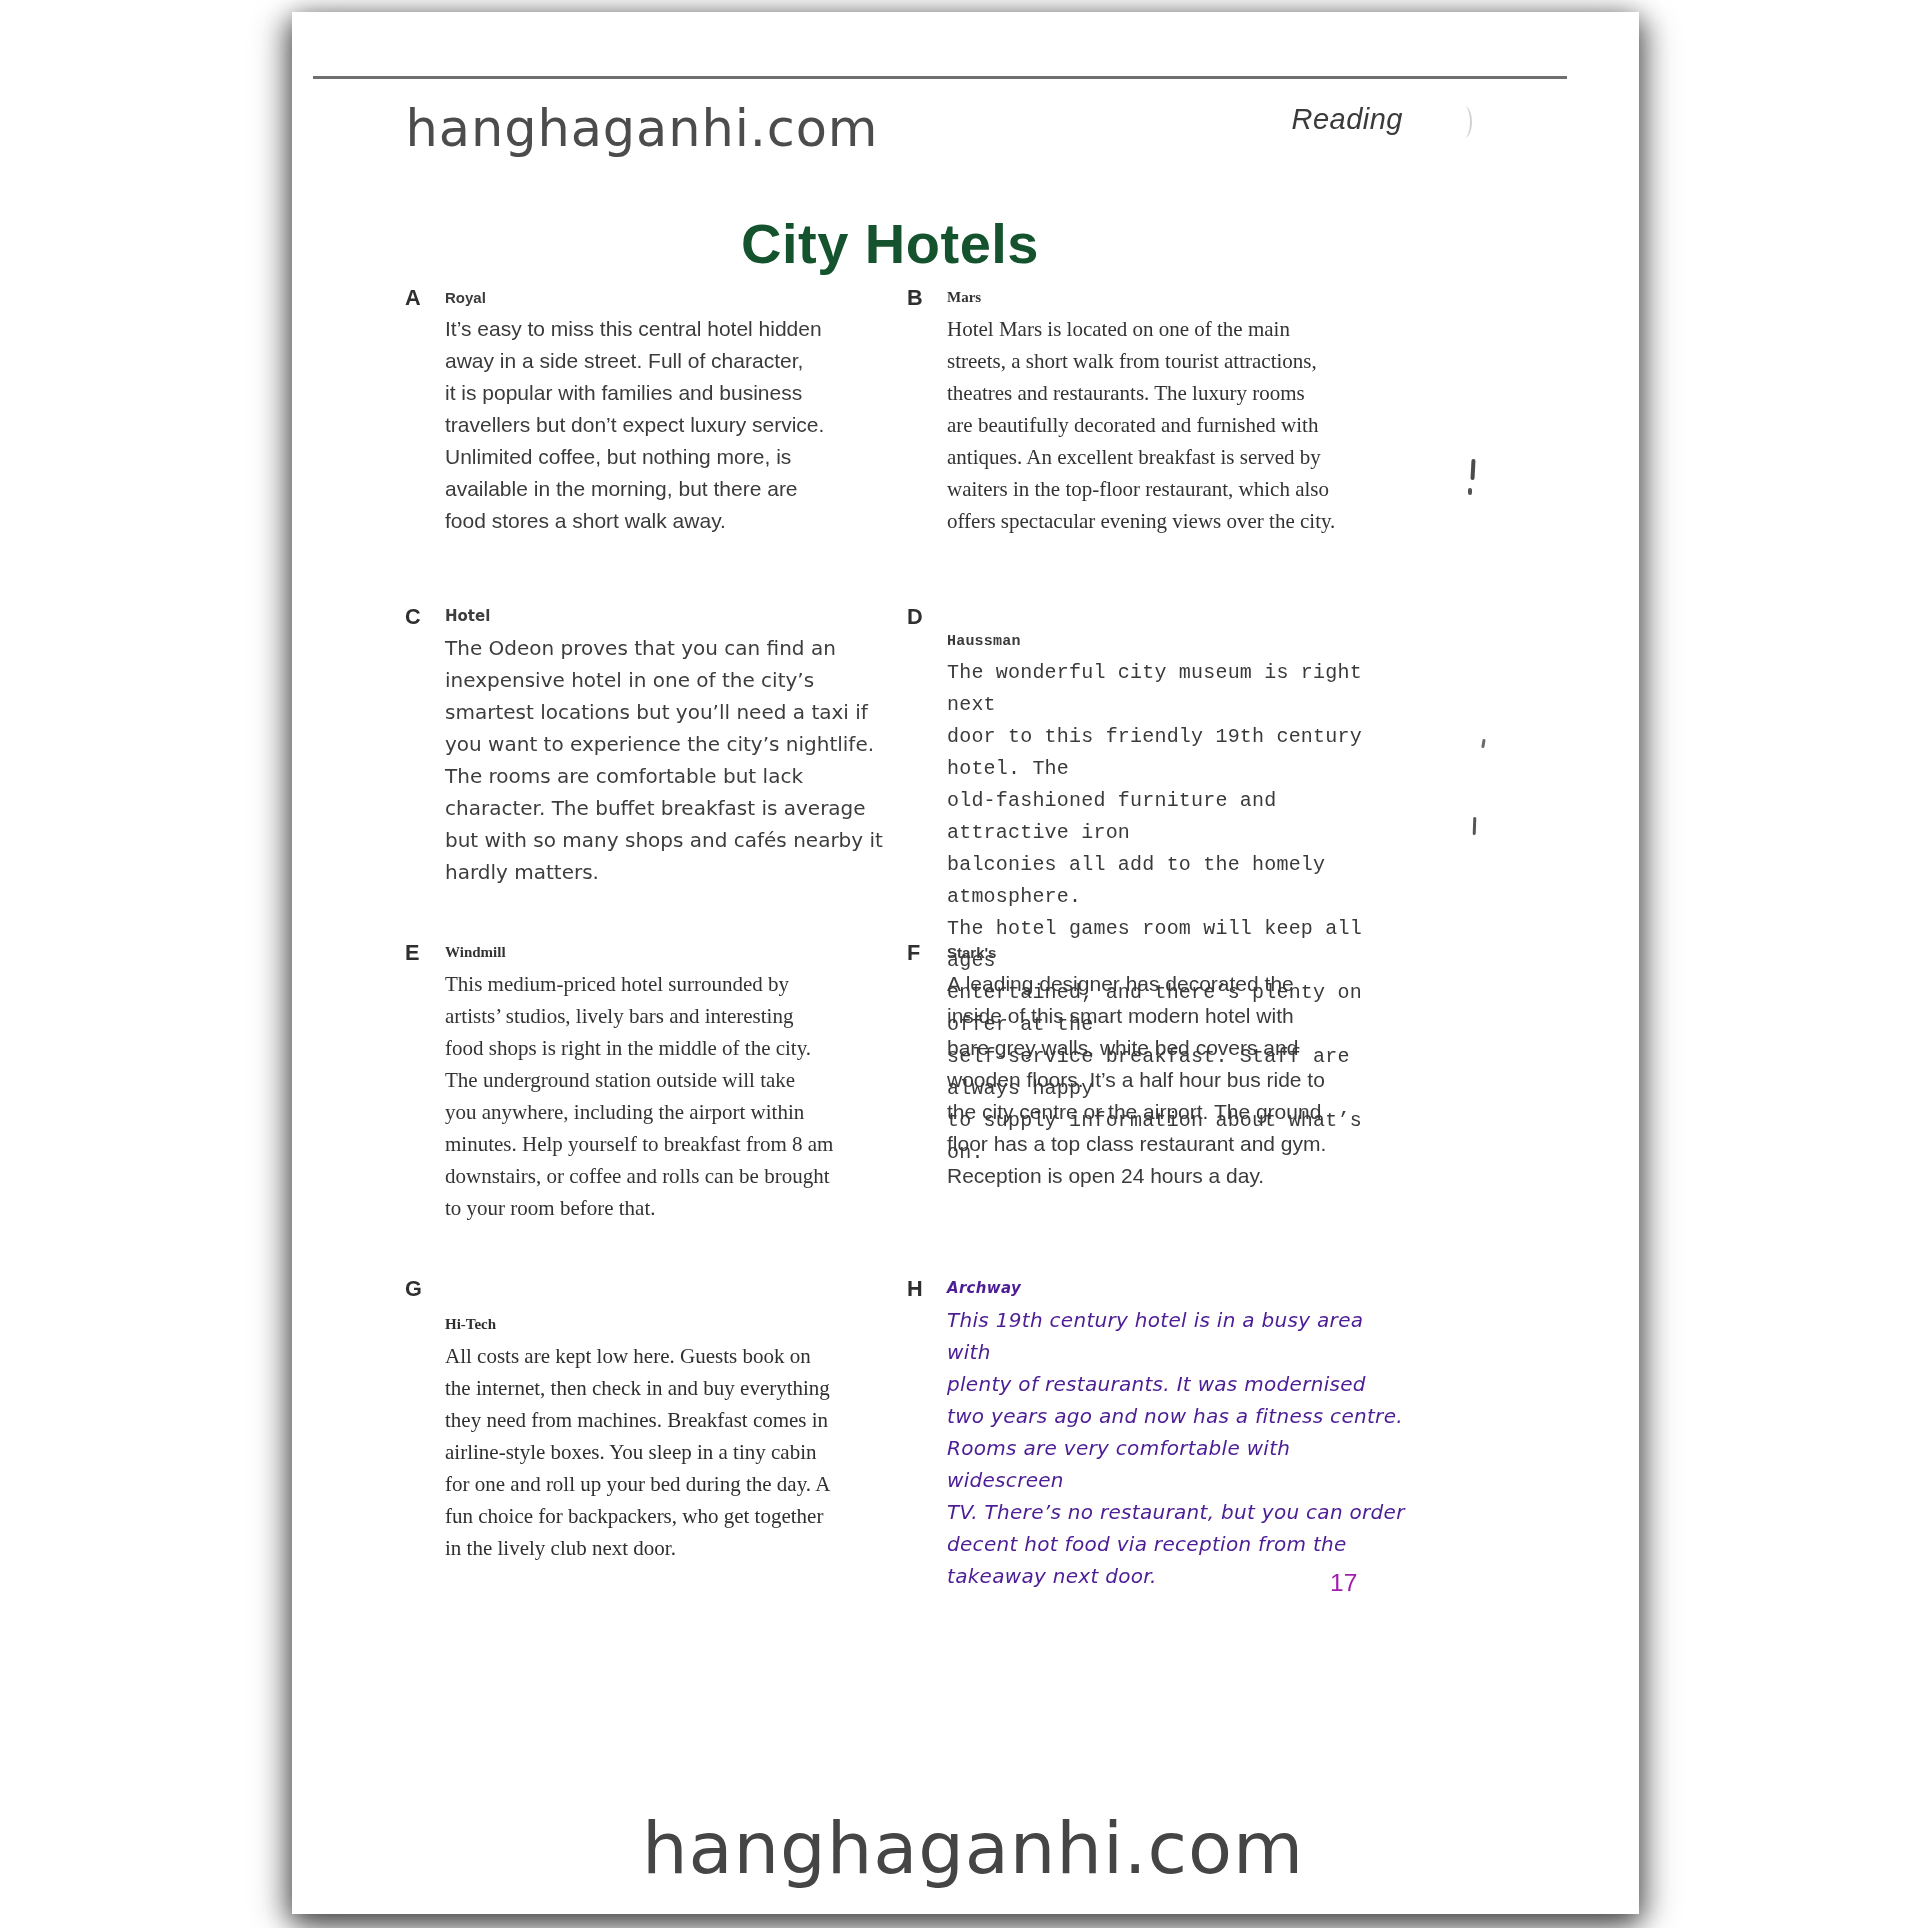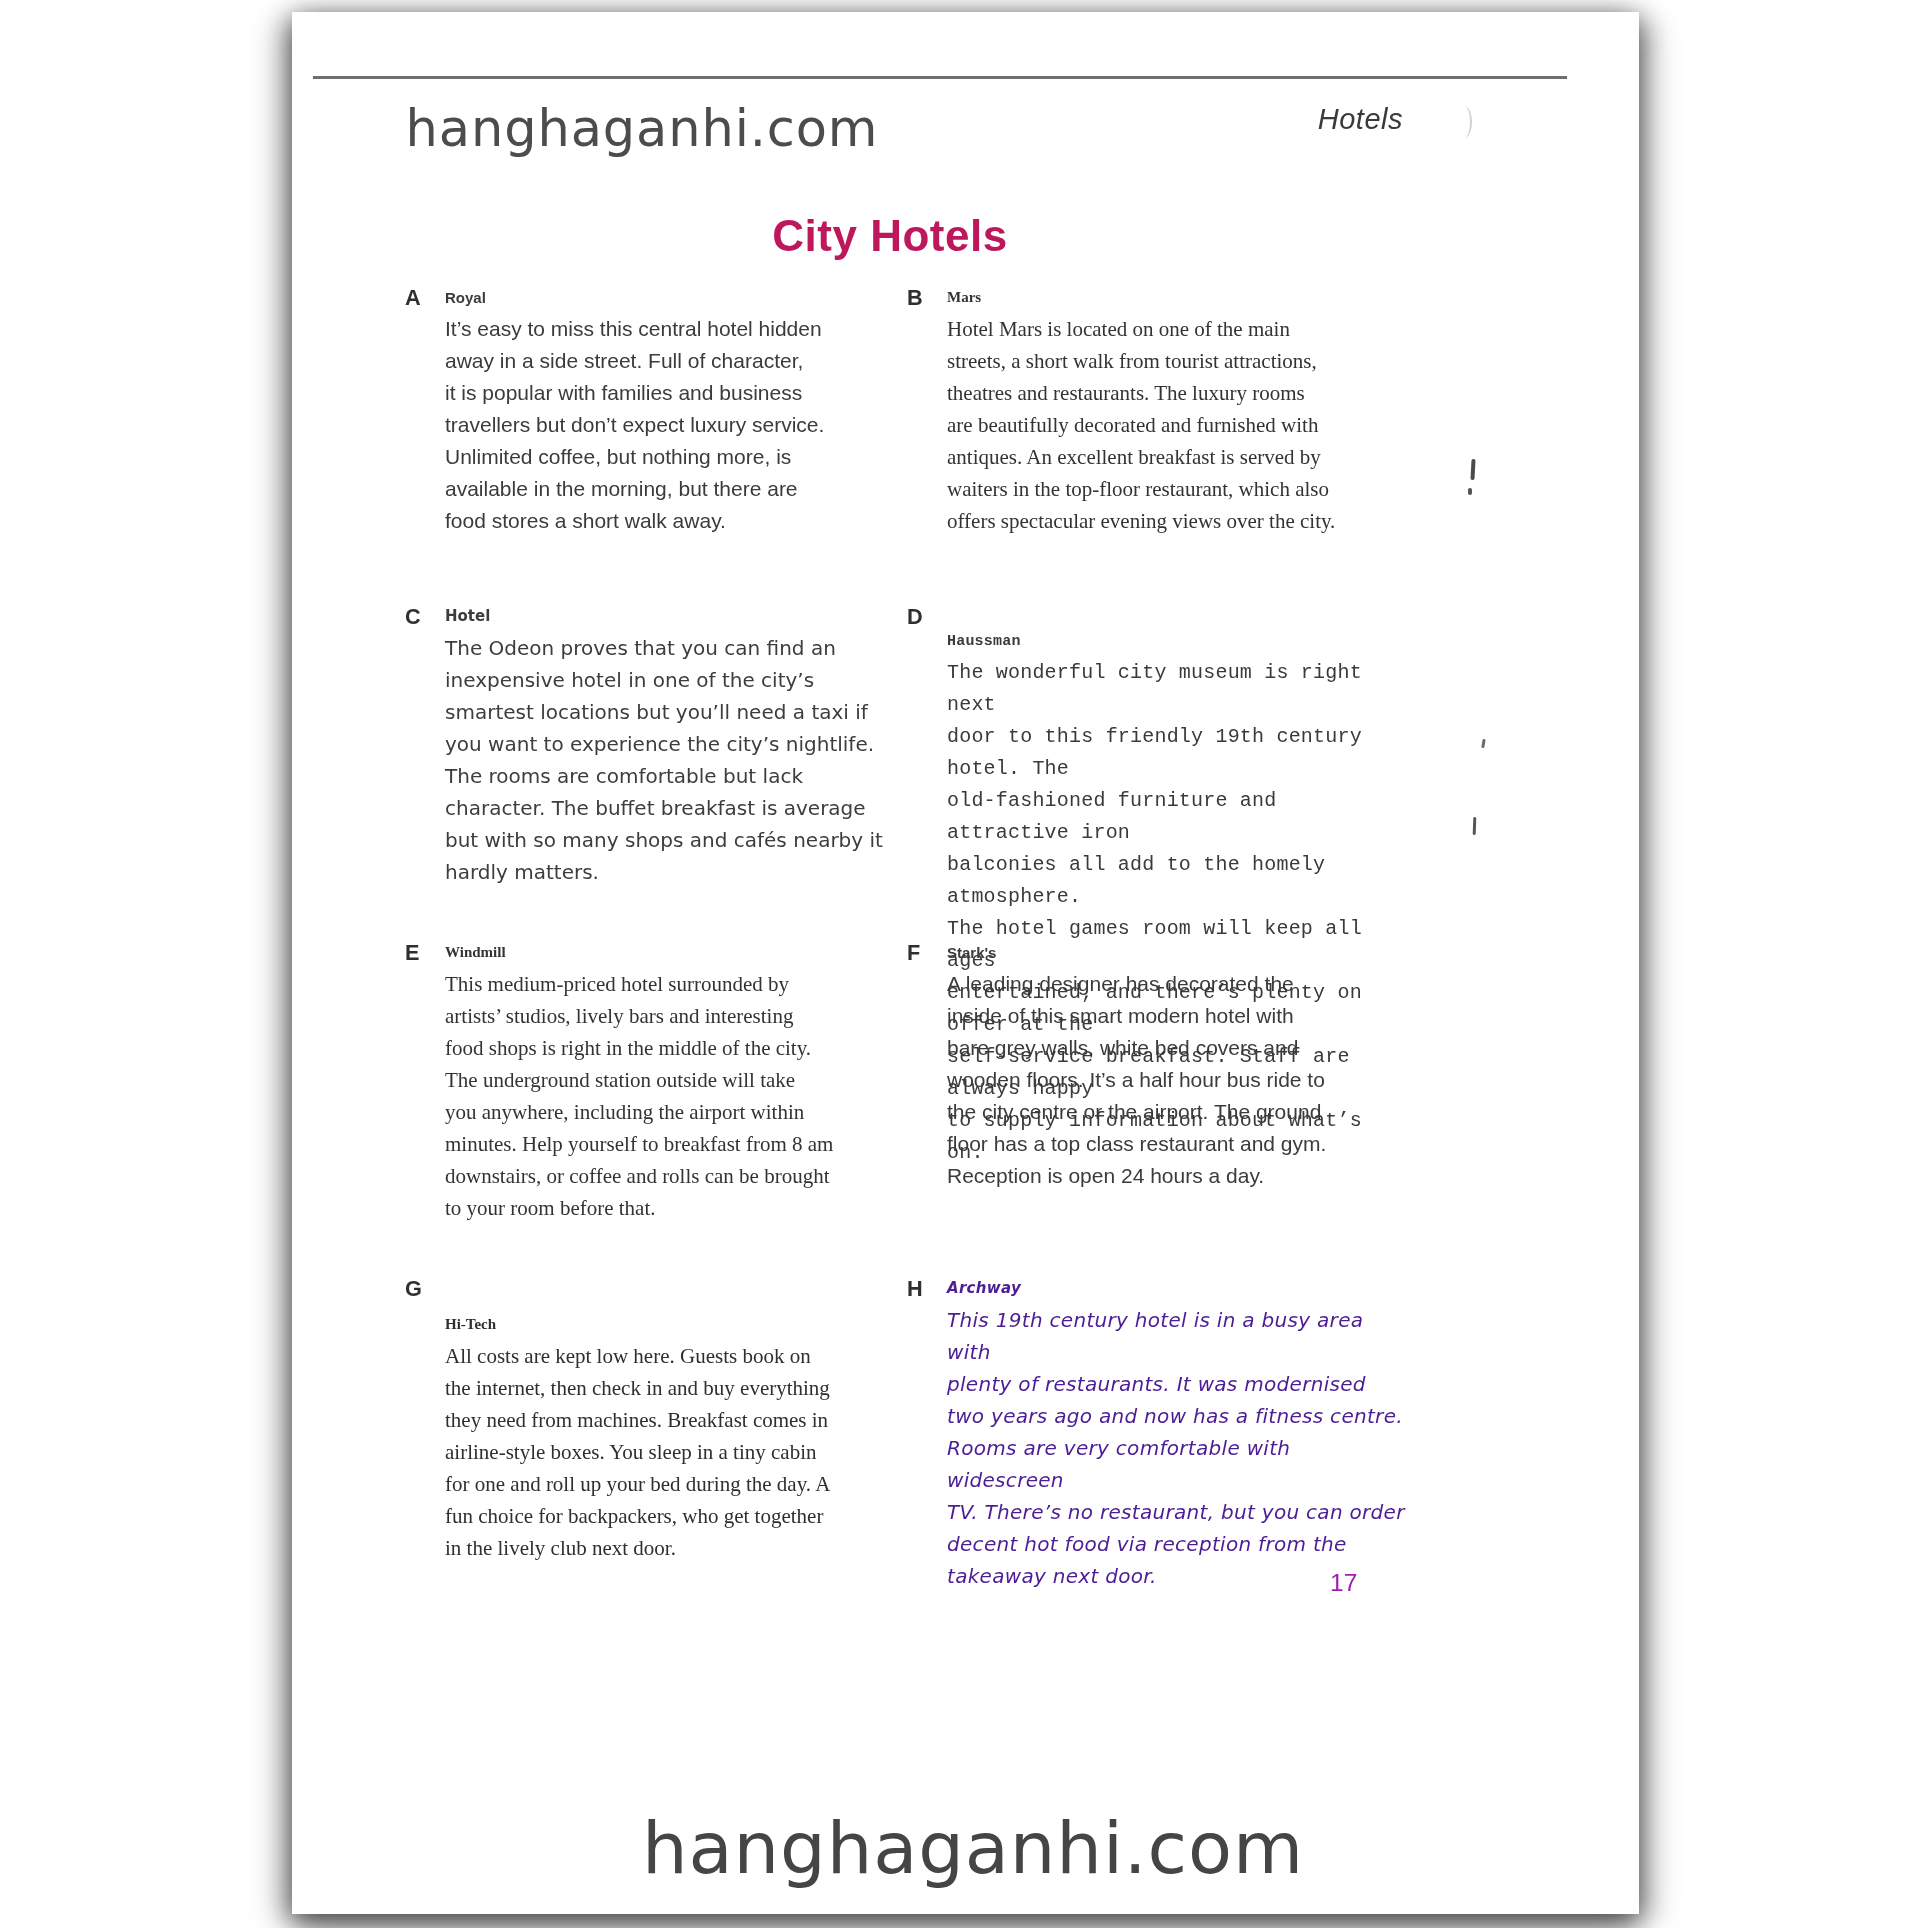--- a/index.html
+++ b/index.html
@@ -22,22 +22,22 @@
     font-family:"Liberation Sans", sans-serif;font-style:italic;
     font-size:29px;color:#3a3a3a;letter-spacing:0.5px;
   }
   .watermark-top{
     position:absolute;left:350px;top:87px;transform:translateX(-50%);
     font-family:"DejaVu Sans", sans-serif;font-size:51px;font-weight:400;
     color:#4c4c4c;letter-spacing:0.9px;white-space:nowrap;
   }
   .doc-title{
     position:absolute;left:598px;top:199px;transform:translateX(-50%);
-    font-family:"Liberation Sans", sans-serif;font-size:44px;font-weight:bold;
-    color:#be185d;letter-spacing:0.5px;white-space:nowrap;
+    font-family:"Liberation Sans", sans-serif;font-size:56px;font-weight:bold;
+    color:#14532d;letter-spacing:0.5px;white-space:nowrap;
   }
   .section{position:absolute;display:flex;align-items:flex-start;}
   .letter{
     width:40px;flex:0 0 40px;
     font-family:"Liberation Sans", sans-serif;font-size:21.7px;font-weight:bold;
     line-height:31px;color:#2f2f2f;
   }
   .content{width:459px;}
   .title{font-weight:bold;font-size:15px;line-height:31px;}
   .body{white-space:pre-line;line-height:32px;}
@@ -63,21 +63,21 @@
   .a3{left:1181px;top:805px;width:2.8px;height:18px;opacity:.8;transform:rotate(2deg);}
   .a4{left:1165px;top:94px;width:13px;height:32px;background:none;border-right:2.8px solid #bdbdbd;border-radius:0 50% 50% 0;opacity:.7;}
 </style>
 </head>
 <body>
 
 <div class="page">
 
   <div class="top-rule"></div>
 
-  <div class="reading-label">Hotels</div>
+  <div class="reading-label">Reading</div>
 
   <div class="watermark-top">hanghaganhi.com</div>
 
   <div class="doc-title">City Hotels</div>
 
   <div id="sections-layer">
       <div class="section font-sans" style="left: 113px; top: 270px;">
         <div class="letter">A</div>
         <div class="content">
           <div class="title">Royal</div>

